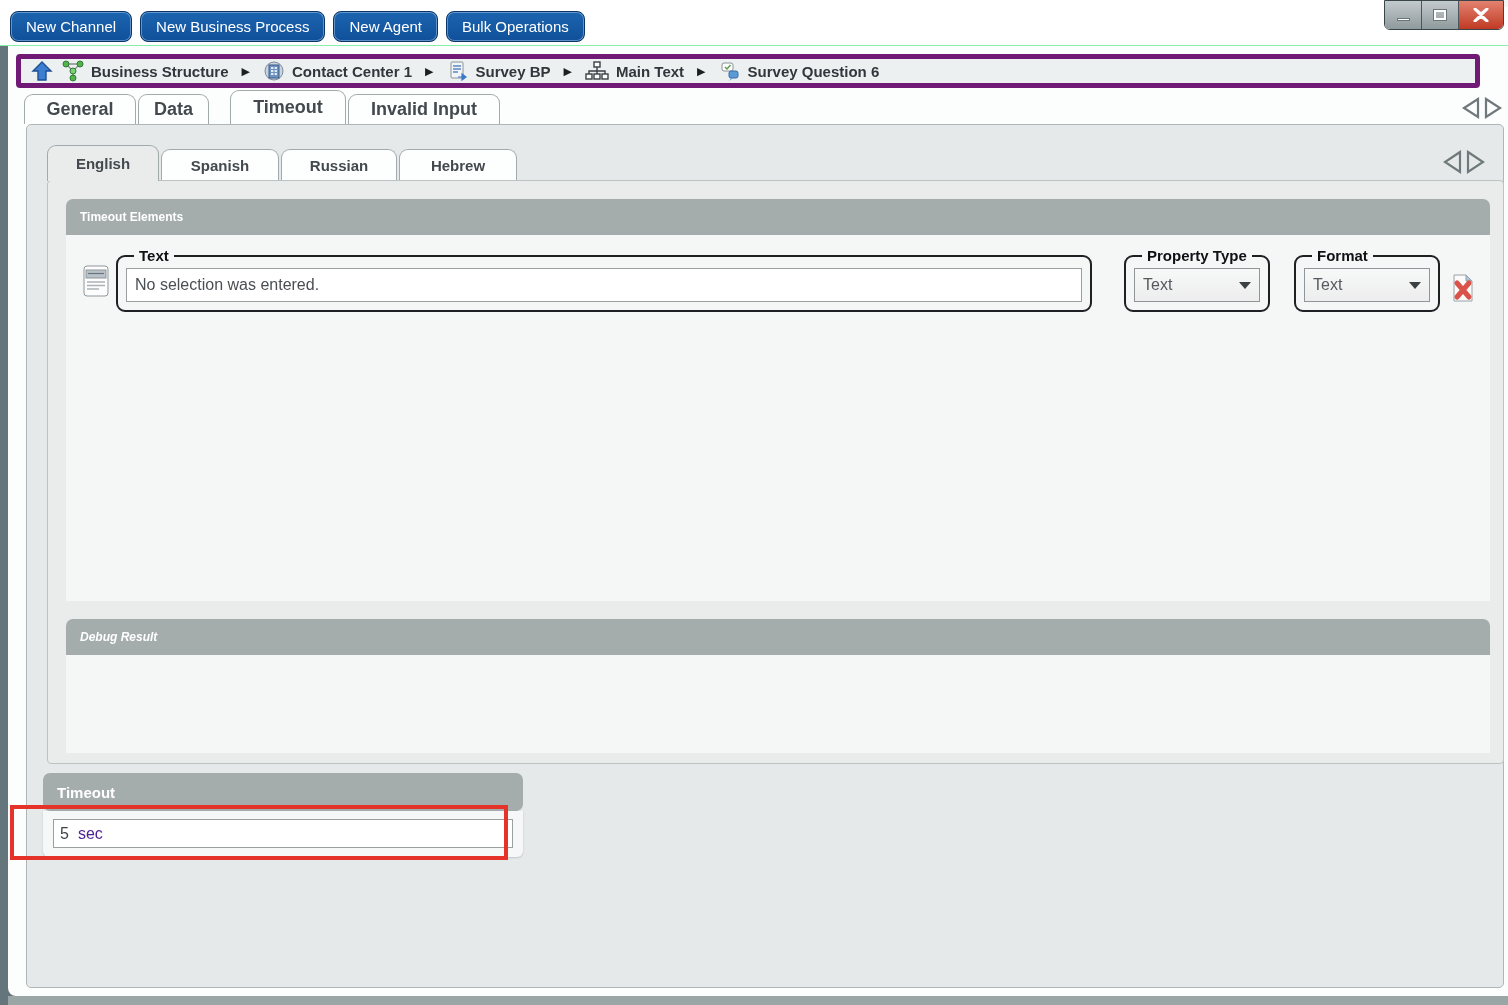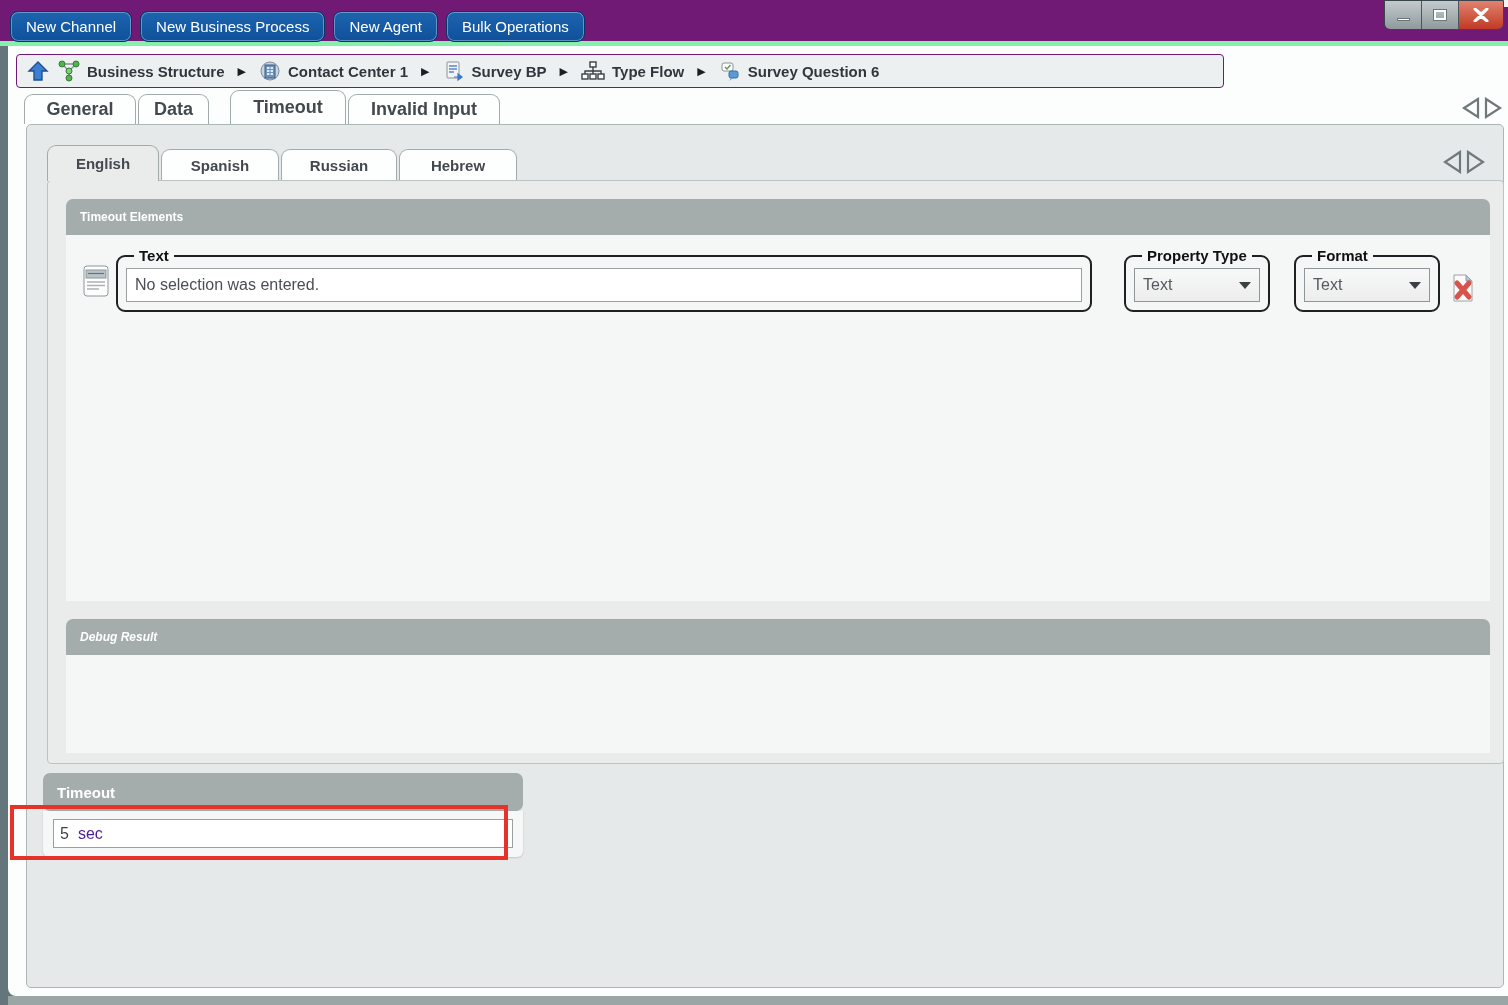--- a/index.html
+++ b/index.html
@@ -1,40 +1,40 @@
 <!DOCTYPE html>
 <html><head>
 <meta charset="utf-8">
 <style>
   * { margin:0; padding:0; box-sizing:border-box; }
   html,body { width:1508px; height:1005px; overflow:hidden; }
   body { font-family:"Liberation Sans", sans-serif; background:#64767c; position:relative; }
 
   
-  .titlebar { position:absolute; left:0; top:0; width:1508px; height:46px; background:#701a75; border-bottom:5px solid #86efac; }
+  .titlebar { position:absolute; left:0; top:0; width:1508px; height:46px; background:#ffffff; border-bottom:1px solid #86efac; }
   .titlebar-highlight { position:absolute; right:0; top:0; width:120px; height:7px; background:#f4f6f6; }
   .toolbar { position:absolute; left:10px; top:11px; display:flex; gap:8px; }
   .tb-btn { font-family:"Liberation Sans",sans-serif; font-size:15px; color:#fff; height:31px; padding:0 15px;
     background:linear-gradient(#1c64af,#10509a); border:1px solid #0a3566; border-radius:8px;
     box-shadow:inset 0 0 0 1px rgba(160,195,230,.55); cursor:pointer; white-space:nowrap; }
   .win-controls { position:absolute; right:4px; top:0; display:flex; border:1px solid #38454a; border-radius:0 0 6px 6px; overflow:hidden; }
   .wbtn { width:37px; height:28px; display:flex; align-items:center; justify-content:center;
     background:linear-gradient(#c3cacd 0%,#97a2a5 50%,#87ù9295 51%,#9aa5a8 100%); border-right:1px solid #4a565a; cursor:pointer; }
   .wbtn { background:linear-gradient(#c3cacd,#8f9a9d); }
   .wbtn.close { width:44px; background:linear-gradient(#e2826f,#c03a24); border-right:none; }
   .glyph-min { display:block; width:13px; height:3px; background:#fff; border:1px solid #6b7679; margin-top:8px; }
   .glyph-max { display:block; width:12px; height:10px; border:2px solid #fff; outline:1px solid #6b7679; background:transparent; }
 
   
   .app { position:absolute; left:8px; top:46px; width:1500px; height:950px; background:#fcfdfd; border-radius:0 0 0 8px; }
   .bottom-band { position:absolute; left:8px; top:996px; width:1500px; height:9px; background:#9aa6a6; }
 
   
-  .breadcrumb { position:absolute; left:8px; top:8px; width:1208px; height:34px; background:#edf0f0;
-    border:1px solid #701a75; border-radius:4px; display:flex; align-items:center; padding-left:10px; gap:9px; }
+  .breadcrumb { position:absolute; left:8px; top:8px; width:1464px; height:34px; background:#edf0f0;
+    border:5px solid #701a75; border-radius:4px; display:flex; align-items:center; padding-left:10px; gap:9px; }
   .crumb { display:flex; align-items:center; gap:7px; cursor:pointer; }
   .crumb-label { font-size:15px; font-weight:bold; color:#30363b; white-space:nowrap; }
   .sep { font-size:11px; color:#1c1f22; margin:0 4px; }
   .crumb-icon { display:flex; align-items:center; }
 
   
   .tabrow { position:absolute; left:8px; top:44px; width:1484px; height:34px; }
   .tab { position:absolute; bottom:0; height:30px; background:#fdfefe; border:1px solid #a2abab; border-bottom:none;
     border-radius:9px 9px 0 0; display:flex; align-items:center; justify-content:center;
     font-size:18px; font-weight:bold; color:#43494e; cursor:pointer;margin-top:34px; }
@@ -168,21 +168,21 @@
     <span class="crumb">
       <span class="crumb-icon">
         <svg width="24" height="22" viewBox="0 0 24 22">
           <rect x="9" y="2" width="6" height="5" fill="#fff" stroke="#3a3f44" stroke-width="1.4"></rect>
           <rect x="1" y="14" width="6" height="5" fill="#fff" stroke="#3a3f44" stroke-width="1.4"></rect>
           <rect x="9" y="14" width="6" height="5" fill="#fff" stroke="#3a3f44" stroke-width="1.4"></rect>
           <rect x="17" y="14" width="6" height="5" fill="#fff" stroke="#3a3f44" stroke-width="1.4"></rect>
           <path d="M12 7 v4 M4 14 v-3 h16 v3 M12 11 v3" stroke="#3a3f44" stroke-width="1.4" fill="none"></path>
         </svg>
       </span>
-      <span class="crumb-label">Type Flow</span>
+      <span class="crumb-label">Main Text</span>
     </span>
     <span class="sep">▶</span>
     <span class="crumb">
       <span class="crumb-icon">
         <svg width="22" height="22" viewBox="0 0 22 22">
           <rect x="3" y="3" width="11" height="8" rx="2" fill="#fdfdfd" stroke="#8a9299"></rect>
           <path d="M6 7 l2 2 3.5-4" stroke="#5a9e55" stroke-width="1.5" fill="none"></path>
           <rect x="10" y="11" width="9" height="7" rx="2" fill="#5b9bd5" stroke="#3a6ea5"></rect>
           <path d="M12 18 l-2 3 4-3 z" fill="#5b9bd5"></path>
         </svg>

